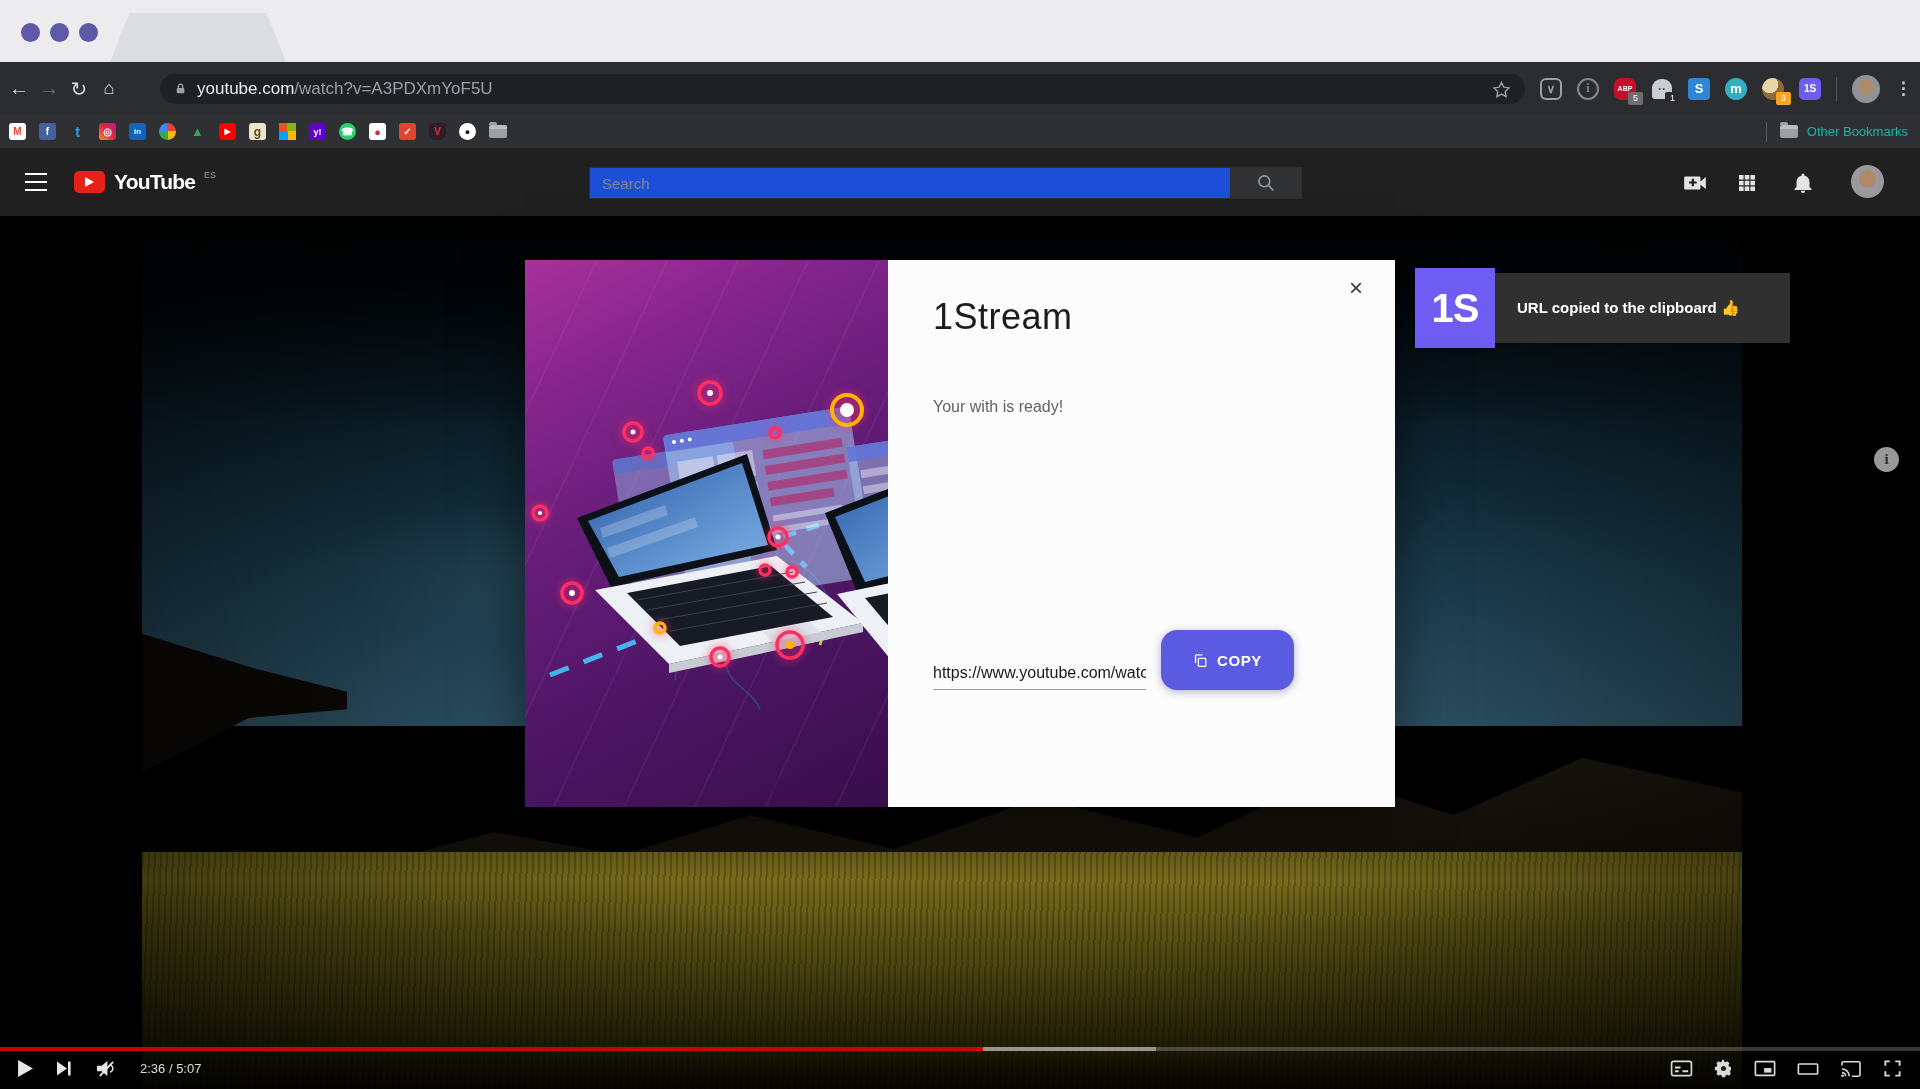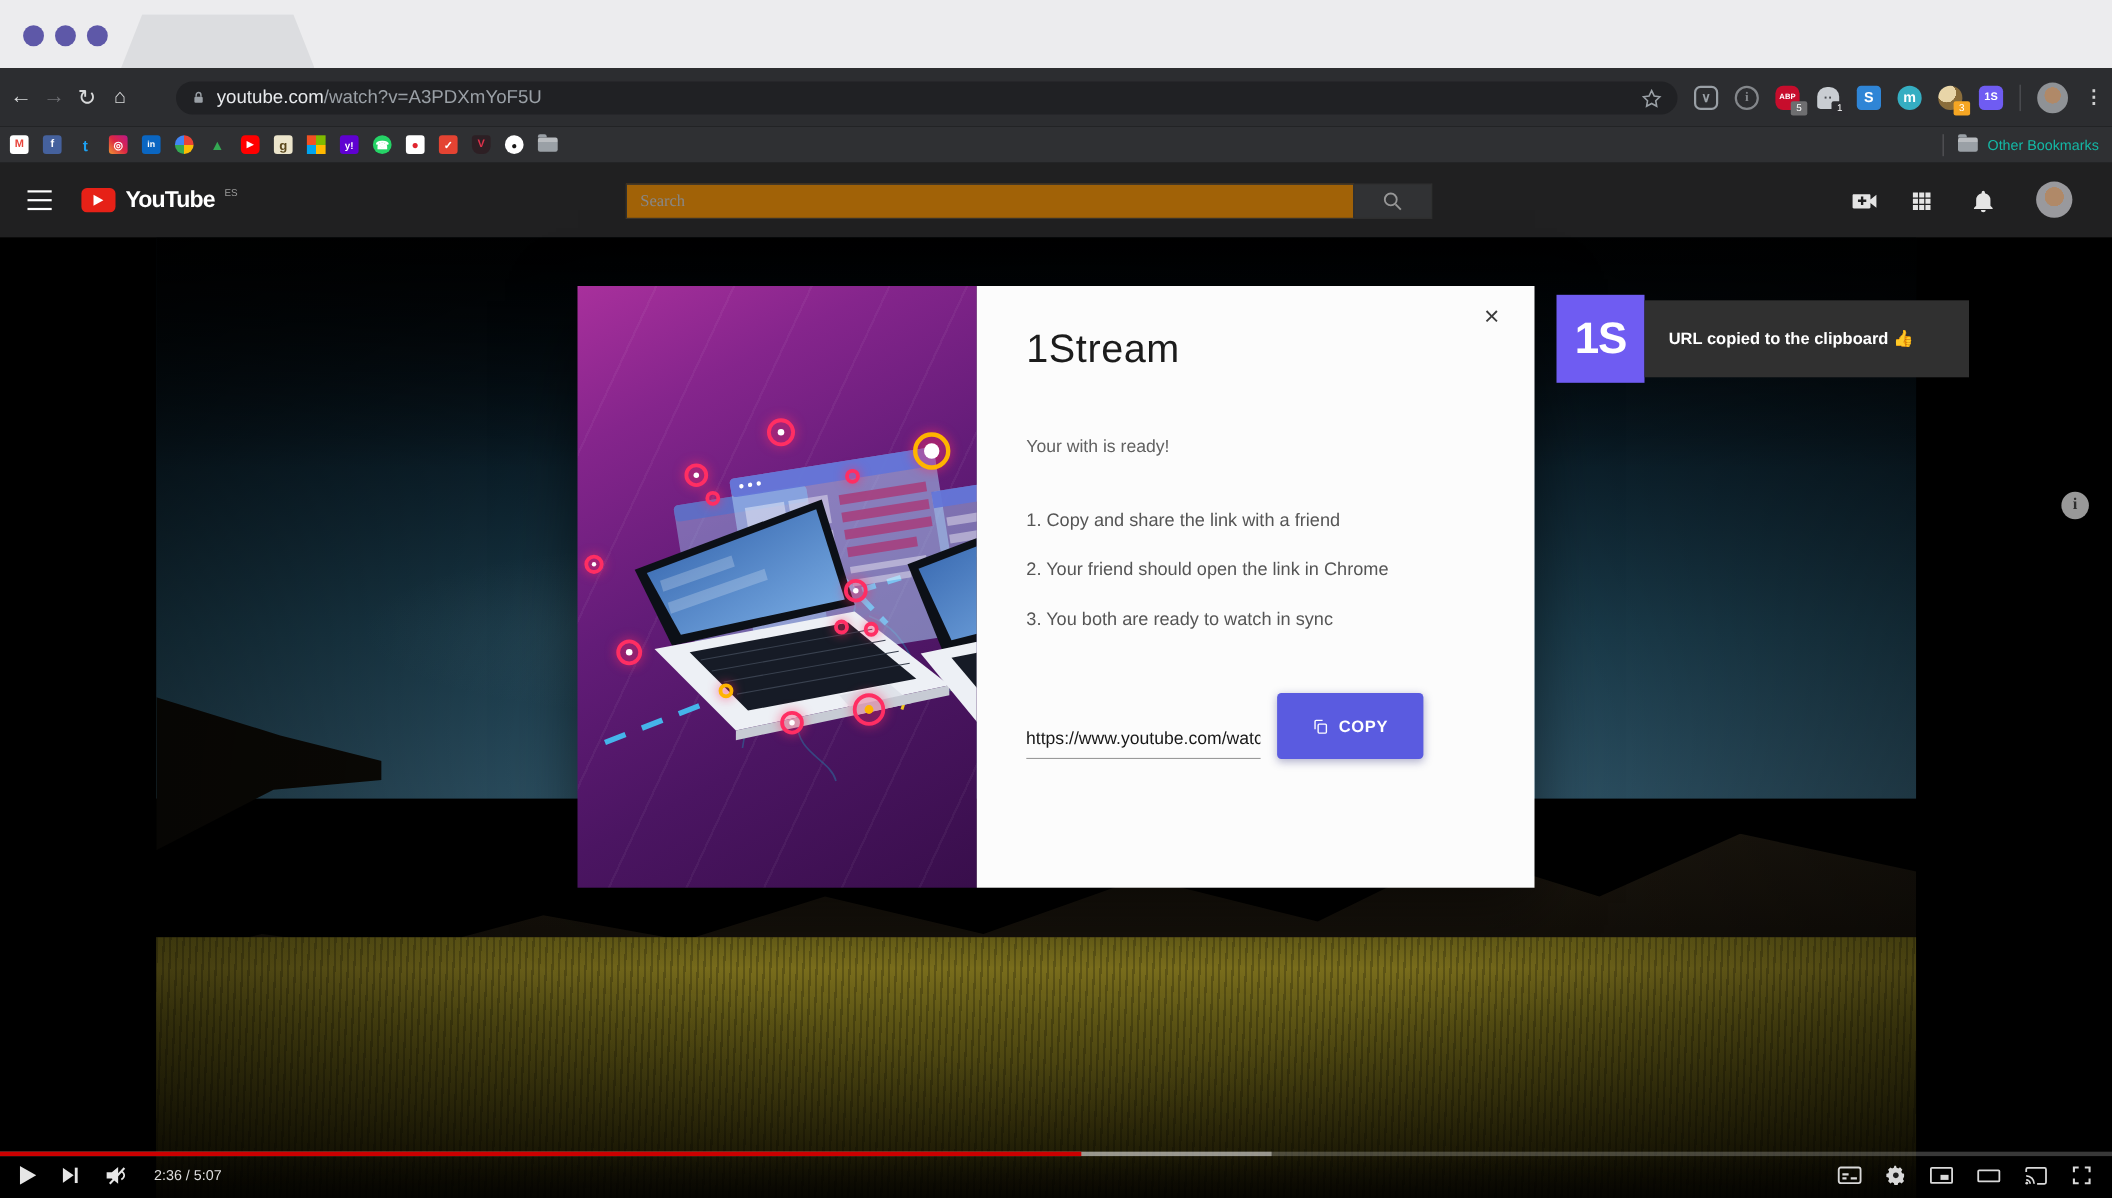--- a/index.html
+++ b/index.html
@@ -45,22 +45,22 @@
   
   .ytbar{position:absolute;top:148px;left:0;right:0;height:68px;background:#202021;}
   .hamb{position:absolute;left:25px;top:25px;width:22px;height:18px;display:flex;flex-direction:column;justify-content:space-between;}
   .hamb i{height:2px;background:#fff;}
   .ytlogo{position:absolute;left:74px;top:21px;display:flex;align-items:flex-start;gap:9px;}
   .ytplay{width:31px;height:22px;background:#e62117;border-radius:5px;display:flex;align-items:center;justify-content:center;margin-top:2px;}
   .ytplay::after{content:"";border-left:9px solid #fff;border-top:5px solid transparent;border-bottom:5px solid transparent;}
   .ytword{color:#fff;font-size:21px;font-weight:bold;letter-spacing:-0.8px;line-height:25px;}
   .ytregion{color:#9b9b9b;font-size:9px;margin-top:1px;}
   .ytsearch{position:absolute;left:569px;top:19px;width:733px;height:32px;display:flex;box-sizing:border-box;}
-  .ytsearch input{flex:1;background:#a16207;border:1px solid #303030;color:#cfcfcf;font-size:15px;
-                  padding:0 12px;outline:none;font-family:Liberation Serif, serif;}
+  .ytsearch input{flex:1;background:#1d4ed8;border:1px solid #303030;color:#cfcfcf;font-size:15px;
+                  padding:0 12px;outline:none;font-family:Liberation Sans, sans-serif;margin-left:20px;}
   .ytsearch input::placeholder{color:#888;}
   .ytsearch button{width:71px;background:#313234;border:1px solid #303030;border-left:none;display:flex;
                    align-items:center;justify-content:center;}
   .ythead-ic{position:absolute;top:22px;width:26px;height:26px;color:#e4e4e4;display:flex;align-items:center;justify-content:center;}
   .avatar-lg{position:absolute;left:1851px;top:17px;width:33px;height:33px;border-radius:50%;
      background:radial-gradient(circle at 50% 42%,#b08968 0 34%,#99999d 35%);}
 
   
   .player{position:absolute;top:216px;left:0;right:0;bottom:0;background:#000;}
   .video{position:absolute;left:142px;width:1600px;top:0;bottom:0;overflow:hidden;}
@@ -105,21 +105,21 @@
   .nodes{filter:drop-shadow(0 0 5px rgba(255,46,99,.85));}
   .mbody{flex:1;background:#fcfcfc;position:relative;}
   .mclose{position:absolute;top:16px;right:32px;font-size:24px;color:#3c3c3c;line-height:1;}
   .mtitle{position:absolute;left:45px;top:36px;font-size:36px;color:#1c1c1c;letter-spacing:.5px;}
   .msub{position:absolute;left:45px;top:138px;font-size:16px;color:#616161;}
   .msteps{position:absolute;left:45px;top:204px;font-size:16.5px;color:#555;}
   .msteps div{margin-bottom:26px;}
   .url-row{position:absolute;left:45px;top:370px;display:flex;align-items:flex-end;gap:15px;}
   .url-row input{width:213px;border:none;border-bottom:1px solid #9a9a9a;background:transparent;
         font-size:16px;color:#181818;padding:0 0 7px 0;outline:none;font-family:"Liberation Sans",sans-serif;}
-  .copybtn{width:133px;height:60px;border:none;border-radius:4px;color:#fff;font-size:15px;font-weight:bold;
+  .copybtn{width:133px;height:60px;border:none;border-radius:16px;color:#fff;font-size:15px;font-weight:bold;
         letter-spacing:.6px;display:flex;align-items:center;justify-content:center;gap:9px;
         box-shadow:0 2px 8px rgba(40,40,120,.35);font-family:"Liberation Sans",sans-serif;background:#5a5be0;}
 
   
   .toast{position:absolute;left:1415px;top:268px;display:flex;align-items:flex-start;}
   .toast-badge{width:80px;height:80px;color:#fff;font-size:40px;font-weight:bold;display:flex;
         align-items:center;justify-content:center;letter-spacing:-1px;background:#6f5cf2;}
   .toast-body{margin-top:5px;height:70px;background:#303030;display:flex;align-items:center;
         padding:0 22px;box-sizing:border-box;width:295px;}
   .toast-body span{color:#fff;font-size:15px;font-weight:bold;}
@@ -427,25 +427,20 @@
           <circle cx="265" cy="385" r="13"></circle>
             <circle cx="265" cy="385" r="4" fill="#ffb400" stroke="none"></circle>
           <circle cx="135" cy="368" r="5" stroke="#ffb400"></circle>
         </g>
       </svg>
     </div>
     <div class="mbody">
       <div class="mclose">×</div>
       <div class="mtitle">1Stream</div>
       <div class="msub">Your with is ready!</div>
-      <div class="msteps">
-        <div>1. Copy and share the link with a friend</div>
-        <div>2. Your friend should open the link in Chrome</div>
-        <div>3. You both are ready to watch in sync</div>
-      </div>
       <div class="url-row">
         <input type="text" value="https://www.youtube.com/watch" style="">
         <button class="copybtn">
           <span style="display:flex">
             <svg width="15" height="17" viewBox="0 0 24 24" fill="none" stroke="#fff" stroke-width="2">
                 <rect x="8.5" y="8.5" width="12" height="13" rx="1.5"></rect>
                 <path d="M4 16V4.5A1.5 1.5 0 0 1 5.5 3H15"></path>
               </svg>
           </span>
           <span>COPY</span>

